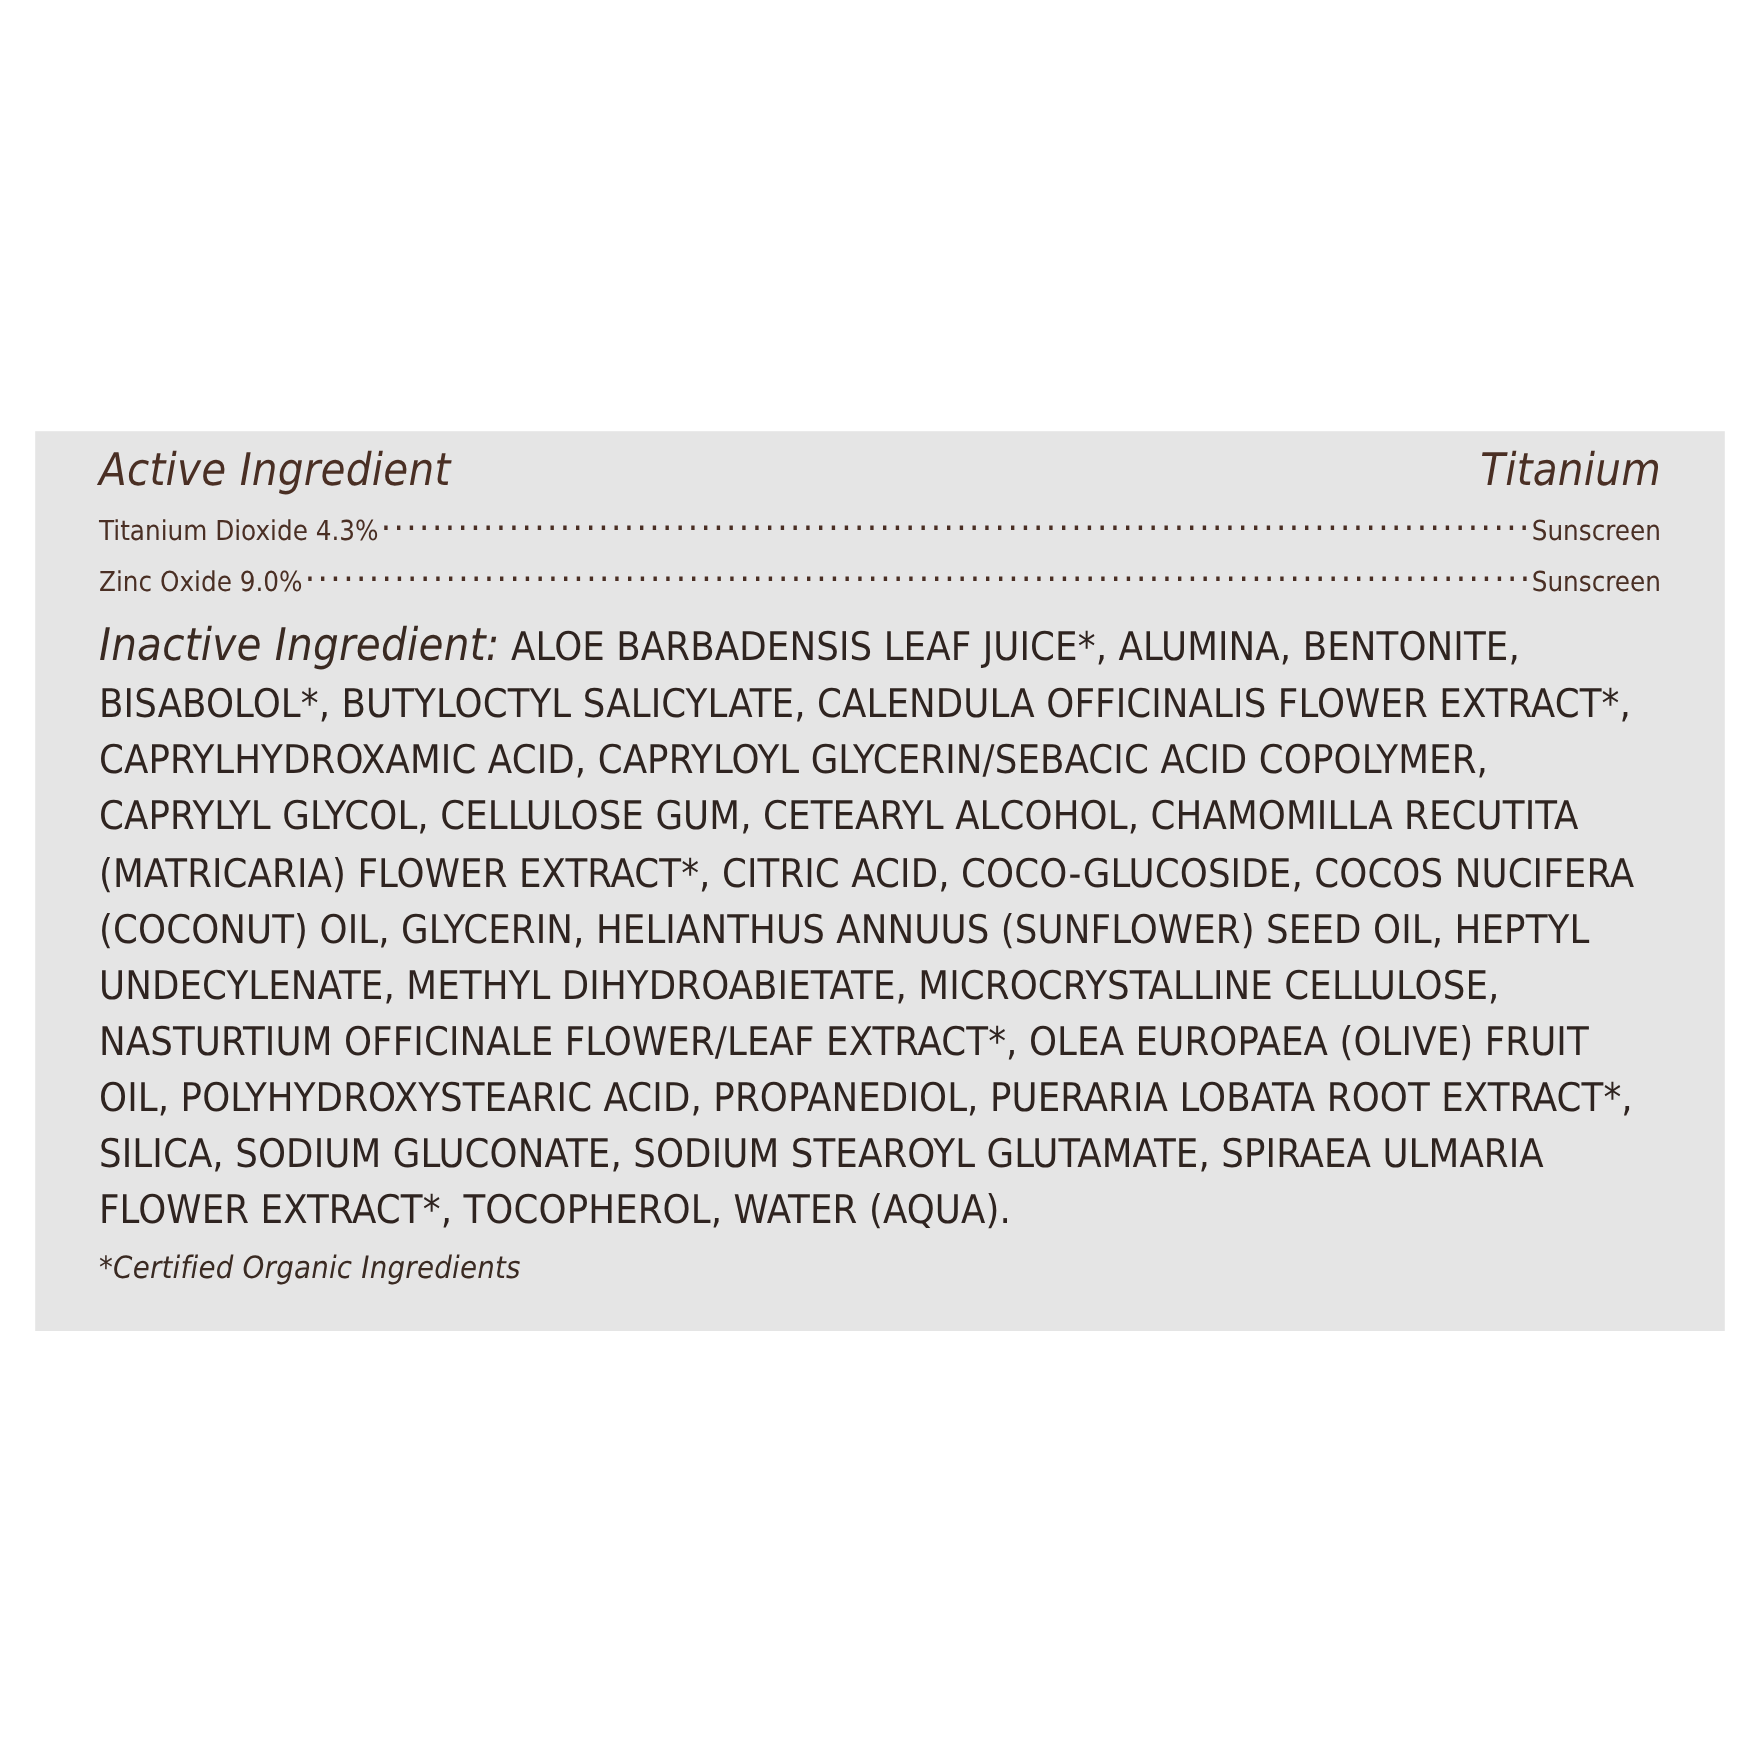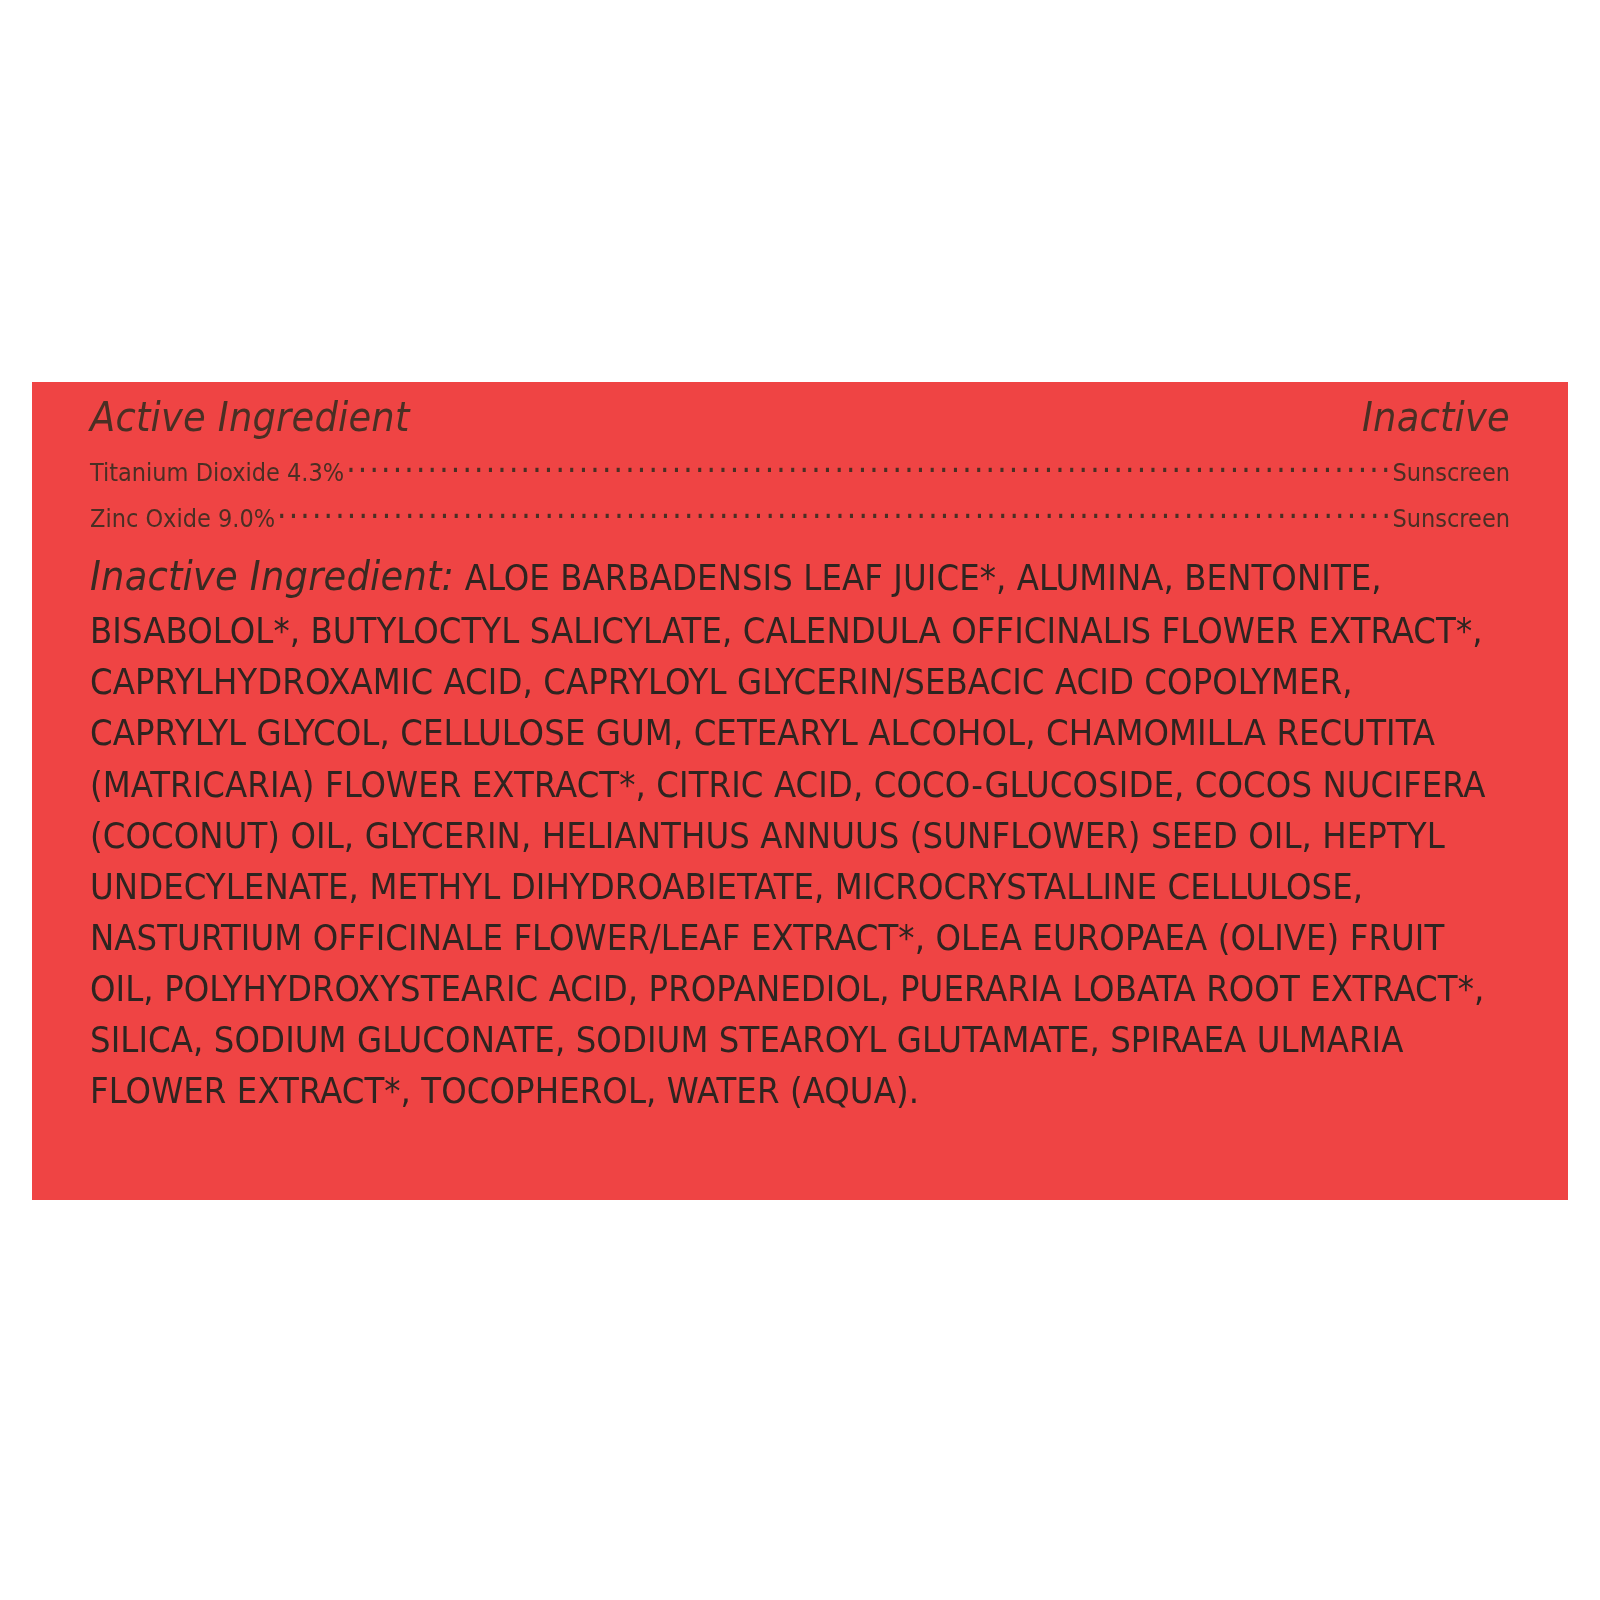--- a/index.html
+++ b/index.html
@@ -16,24 +16,24 @@
   #page {
     position: relative;
     width: 1600px;
     height: 1600px;
     background: #ffffff;
   }
   
   .label-panel {
     position: absolute;
     left: 32px;
-    top: 382px;
+    top: 392px;
     width: 1536px;
     height: 818px;
-    background: #ef4444;
+    background: #e5e5e5;
   }
   .inner {
     position: absolute;
     left: 58px;
     top: 14px;
     width: 1420px;
   }
 
   
   .hdr-row {
@@ -109,36 +109,37 @@
 </style>
 </head>
 <body>
 
 <div id="page">
   <div class="label-panel">
     <div class="inner">
 
       <div class="hdr-row">
         <div class="hdr-left">Active Ingredient</div>
-        <div class="hdr-right">Inactive</div>
+        <div class="hdr-right">Titanium</div>
       </div>
 
       <div class="act-row">
         <span class="act-name">Titanium Dioxide 4.3%</span>
         <span class="leader"></span>
         <span class="act-purpose">Sunscreen</span>
       </div>
 
       <div class="act-row">
         <span class="act-name">Zinc Oxide 9.0%</span>
         <span class="leader"></span>
         <span class="act-purpose">Sunscreen</span>
       </div>
 
       <div class="inactive-block">
         <span class="inactive-head">Inactive Ingredient:</span>
         <span>ALOE BARBADENSIS LEAF JUICE*, ALUMINA, BENTONITE, BISABOLOL*, BUTYLOCTYL SALICYLATE, CALENDULA OFFICINALIS FLOWER EXTRACT*, CAPRYLHYDROXAMIC ACID, CAPRYLOYL GLYCERIN/SEBACIC ACID COPOLYMER, CAPRYLYL GLYCOL, CELLULOSE GUM, CETEARYL ALCOHOL, CHAMOMILLA RECUTITA (MATRICARIA) FLOWER EXTRACT*, CITRIC ACID, COCO-GLUCOSIDE, COCOS NUCIFERA (COCONUT) OIL, GLYCERIN, HELIANTHUS ANNUUS (SUNFLOWER) SEED OIL, HEPTYL UNDECYLENATE, METHYL DIHYDROABIETATE, MICROCRYSTALLINE CELLULOSE, NASTURTIUM OFFICINALE FLOWER/LEAF EXTRACT*, OLEA EUROPAEA (OLIVE) FRUIT OIL, POLYHYDROXYSTEARIC ACID, PROPANEDIOL, PUERARIA LOBATA ROOT EXTRACT*, SILICA, SODIUM GLUCONATE, SODIUM STEAROYL GLUTAMATE, SPIRAEA ULMARIA FLOWER EXTRACT*, TOCOPHEROL, WATER (AQUA).</span>
       </div>
 
+      <div class="footnote">*Certified Organic Ingredients</div>
 
     </div>
   </div>
 </div>
 
 </body></html>

